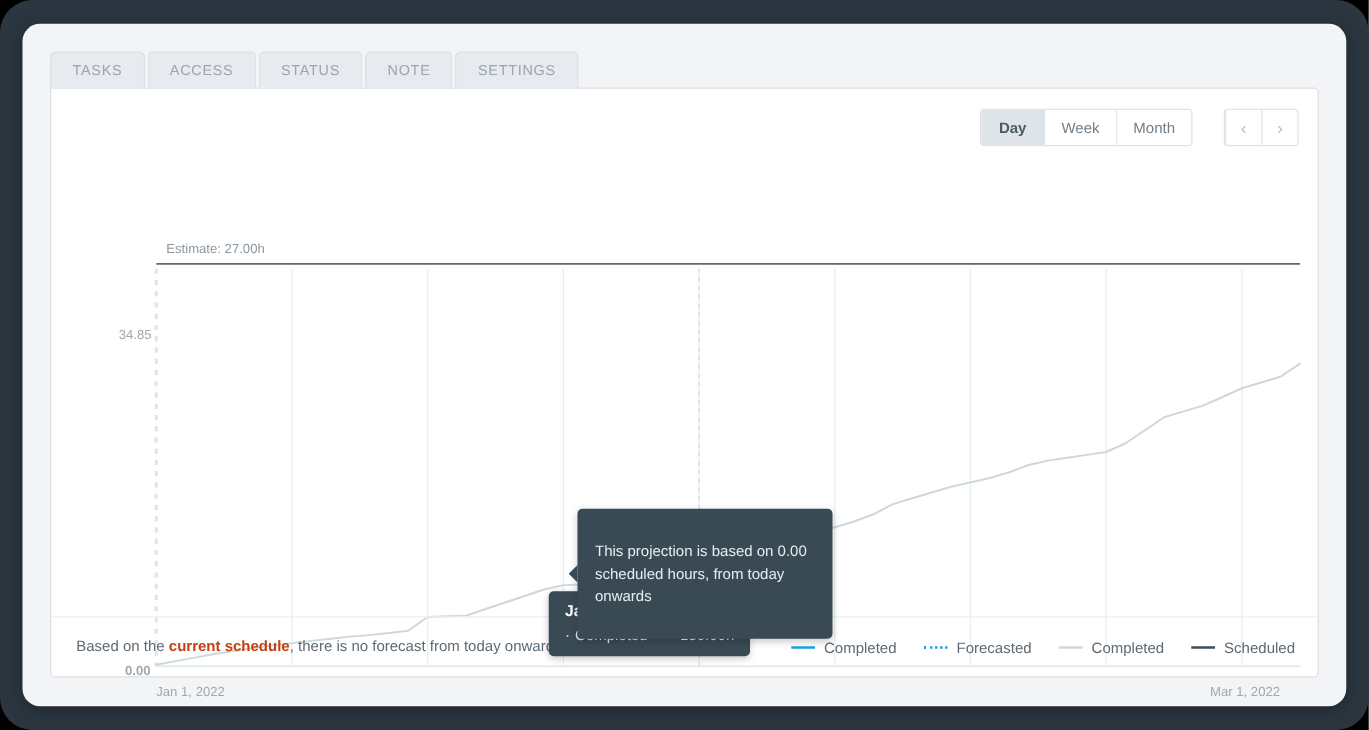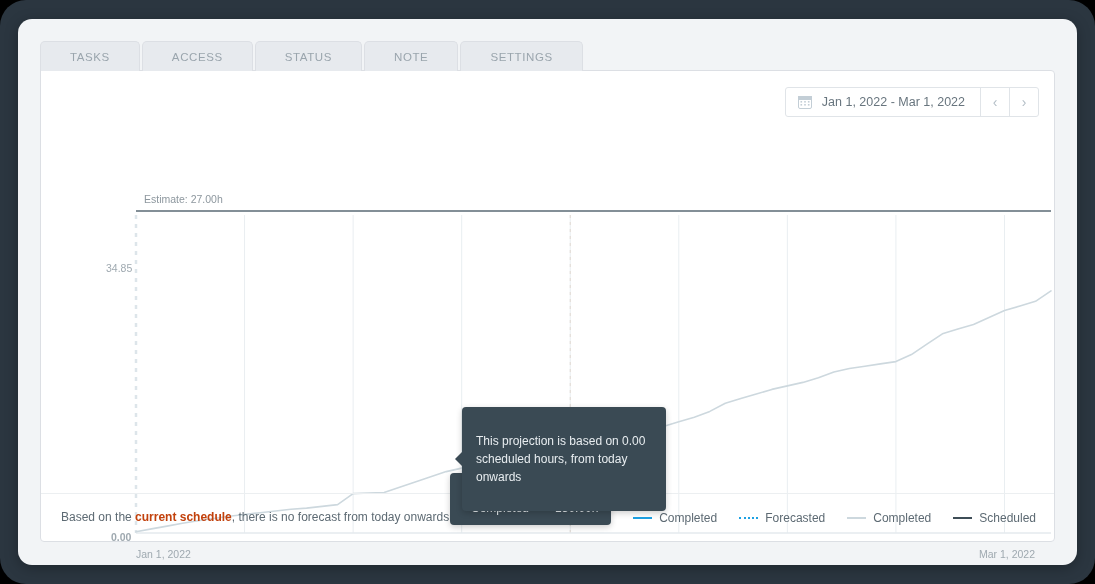--- a/index.html
+++ b/index.html
@@ -26,21 +26,21 @@
   }
   
   .tabbar {
     position: absolute; left: 22px; top: 22px;
     height: 30px;
     display: flex; align-items: flex-end;
     z-index: 4;
   }
   .tab {
     height: 30px;
-    padding: 0 29px;
+    padding: 0 17px;
     display: flex; align-items: center; justify-content: center;
     font-size: 11.5px; letter-spacing: .6px;
     color: #9aa5ad;
     background: #e7eaee;
     border: 1px solid #dcdfe4;
     border-bottom: none;
     border-radius: 5px 5px 0 0;
     margin-right: 2px;
     white-space: nowrap;
     cursor: pointer;
@@ -107,21 +107,21 @@
   .dr-nav {
     width: 29px; height: 100%;
     display: flex; align-items: center; justify-content: center;
     border-left: 1px solid #e0e4e8;
     color: #b3bec6; font-size: 14px;
     cursor: pointer;
   }
   
   .chartwrap {
     position: absolute;
-    left: 15px; top: 62px; right: 0;
+    left: 4px; top: 62px; right: 0;
     height: 410px;
   }
   .axis-label {
     position: absolute;
     font-size: 10.5px;
     color: #9fa9b0;
     white-space: nowrap;
   }
   .estimate-note {
     position: absolute;
@@ -209,36 +209,26 @@
       <div class="tab">TASKS</div>
       <div class="tab">ACCESS</div>
       <div class="tab">STATUS</div>
       <div class="tab">NOTE</div>
       <div class="tab">SETTINGS</div>
     </div>
 
   <div class="panel">
 
     <div class="toolbar">
+      <div class="seg" id="seg">
+          <div class="seg-item active">Day</div>
+          <div class="seg-item">Week</div>
+          <div class="seg-item">Month</div>
+        </div>
       <div class="daterange">
-        <div class="dr-main">
-          <svg width="14" height="14" viewBox="0 0 14 14">
-            <rect x="0.5" y="1.5" width="13" height="12" rx="1.5" fill="none" stroke="#c3ced6"></rect>
-            <rect x="0.5" y="1.5" width="13" height="3" fill="#c3ced6" stroke="#c3ced6"></rect>
-            <g fill="#c3ced6">
-              <rect x="2.5" y="6" width="1.6" height="1.6"></rect>
-              <rect x="6.2" y="6" width="1.6" height="1.6"></rect>
-              <rect x="9.9" y="6" width="1.6" height="1.6"></rect>
-              <rect x="2.5" y="9" width="1.6" height="1.6"></rect>
-              <rect x="6.2" y="9" width="1.6" height="1.6"></rect>
-              <rect x="9.9" y="9" width="1.6" height="1.6"></rect>
-            </g>
-          </svg>
-          <span class="dr-text">Jan 1, 2022 - Mar 1, 2022</span>
-        </div>
         <div class="dr-nav">‹</div>
         <div class="dr-nav">›</div>
       </div>
     </div>
 
     <div class="chartwrap">
       <div class="estimate-note">Estimate: 27.00h</div>
       <svg class="plot" width="1013" height="410" id="plot">
           <line x1="80" y1="78" x2="995" y2="78" stroke="#5a6a74" stroke-width="1.4"></line>
           <line x1="188.5593220338983" y1="82" x2="188.5593220338983" y2="400" stroke="#e9eef1" stroke-width="1"></line>

